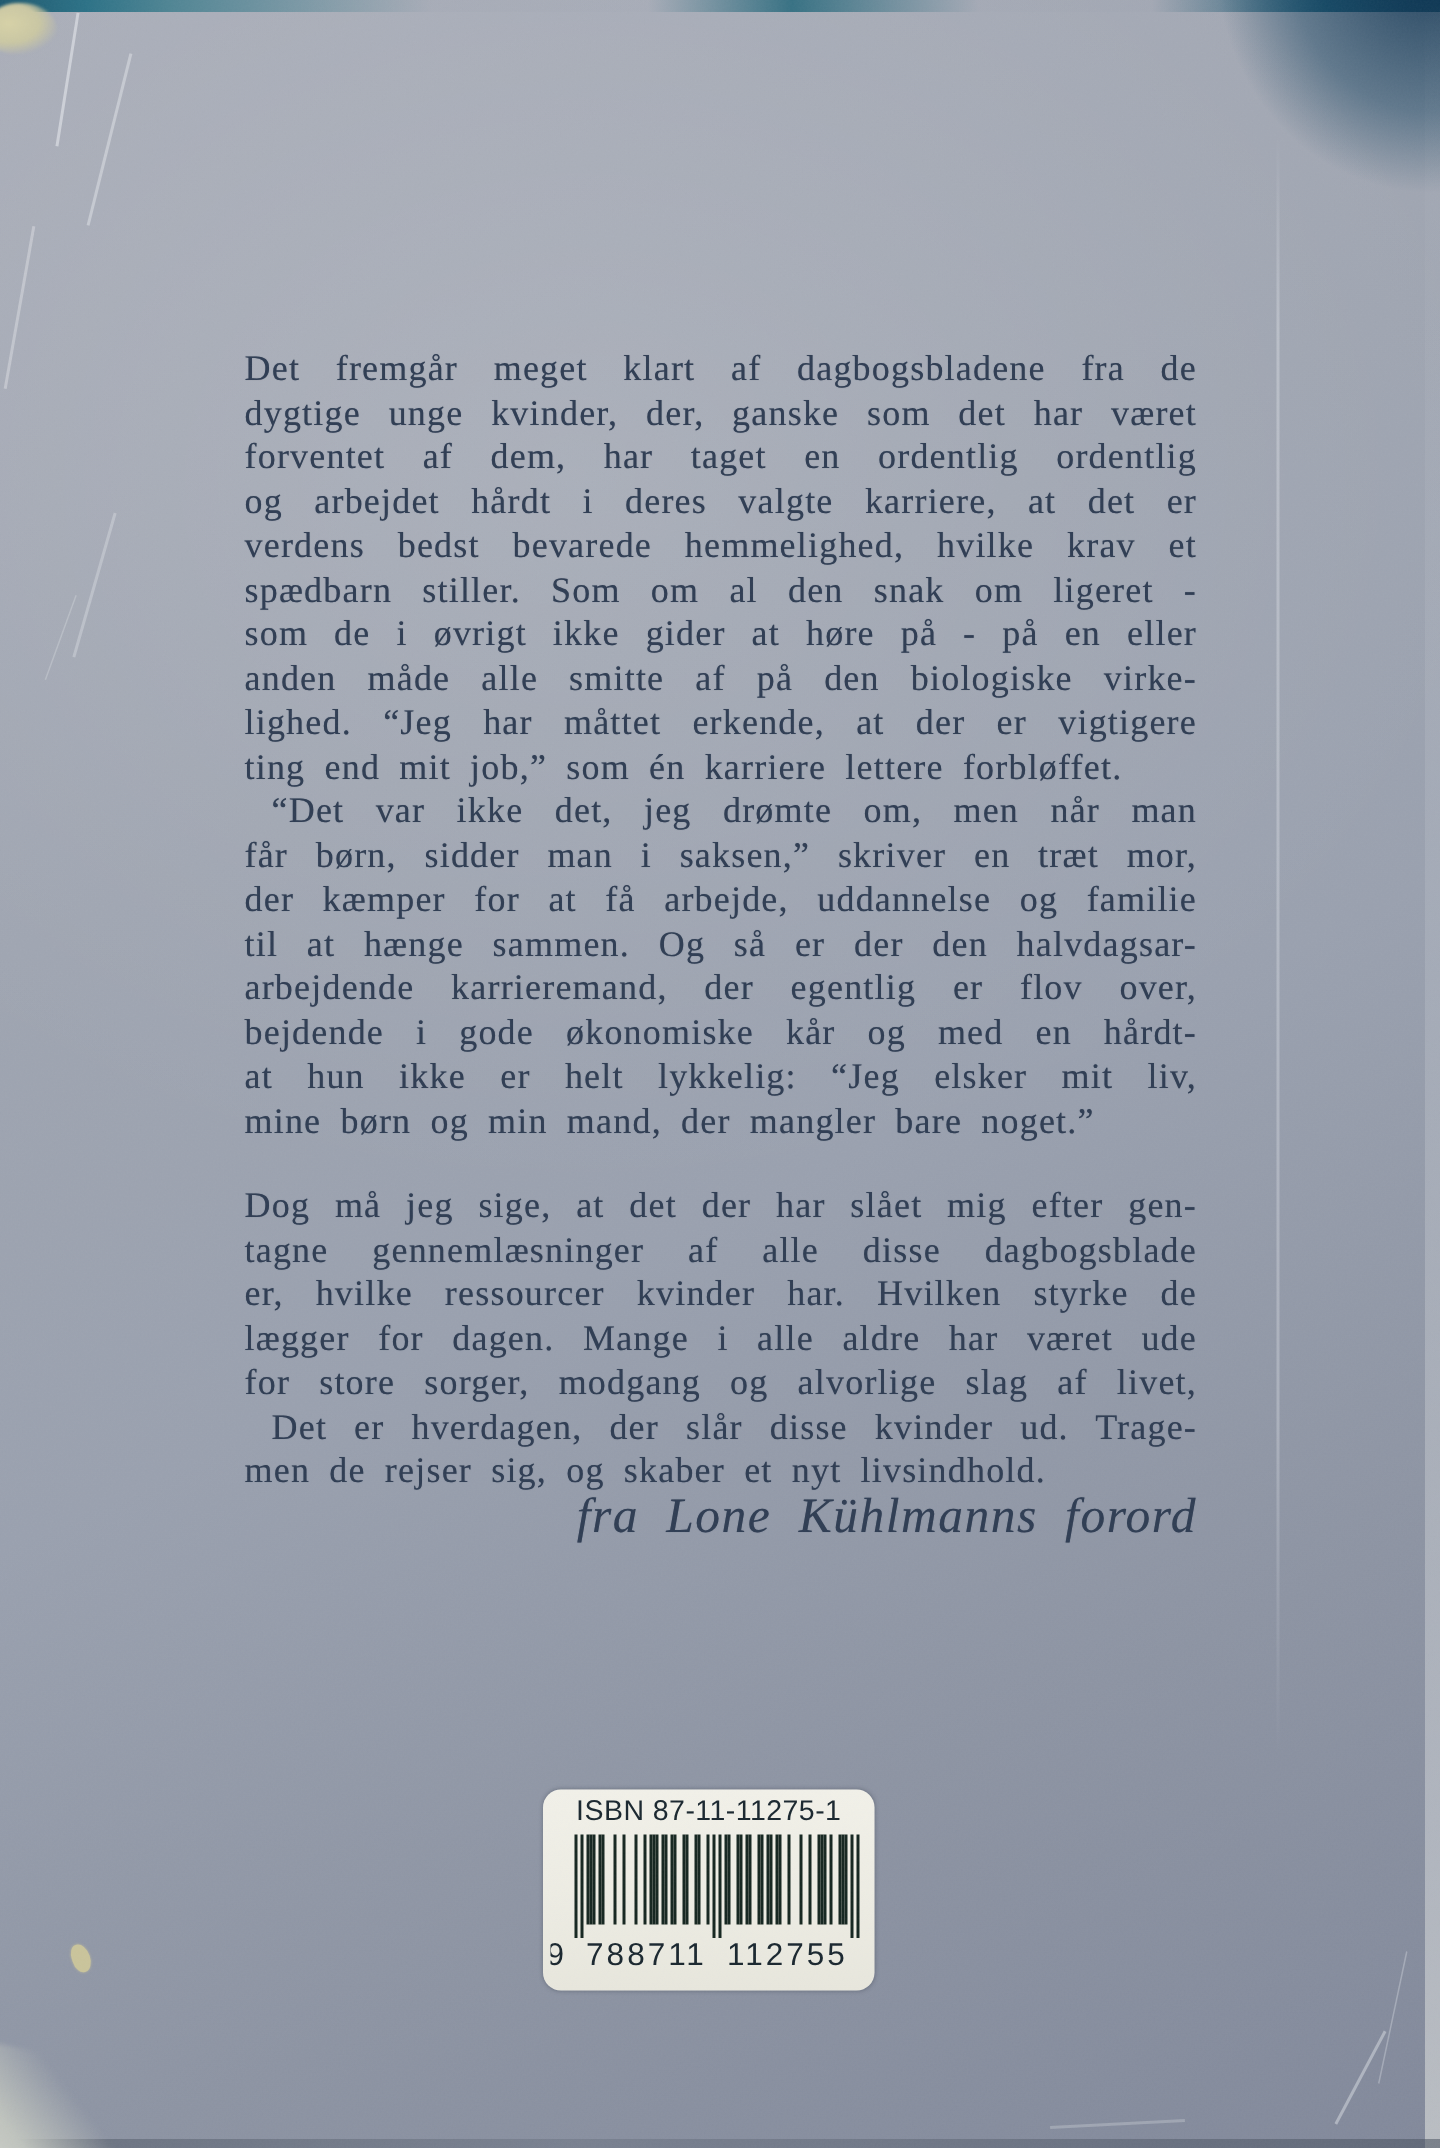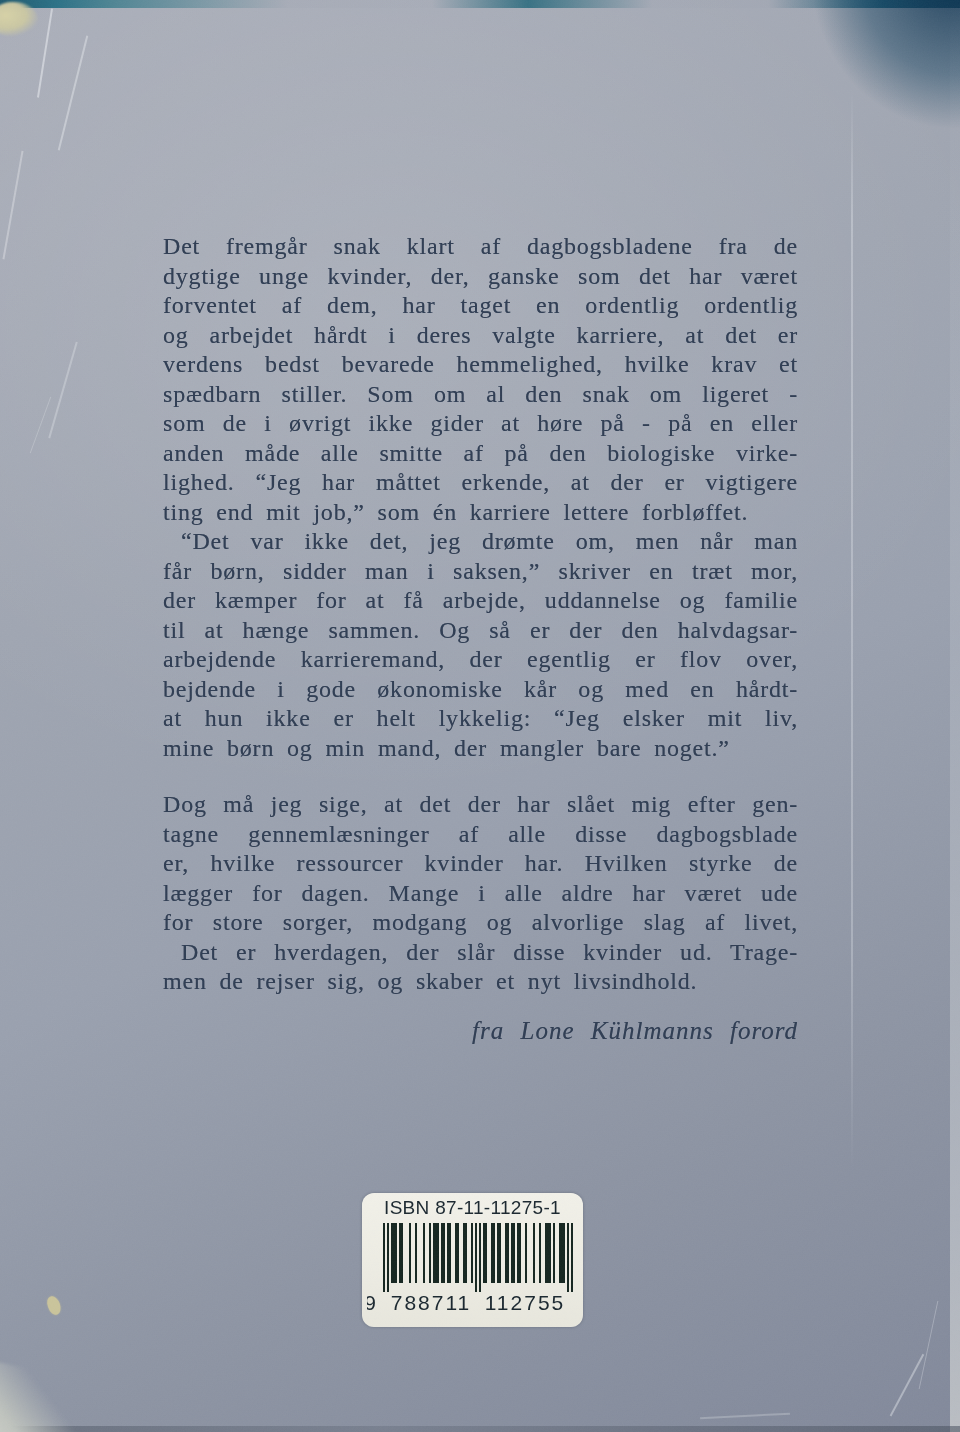--- a/index.html
+++ b/index.html
@@ -75,24 +75,23 @@
     color:#2e3c52;
     font-size:24px;line-height:29.5px;
     letter-spacing:0.8px;
     text-shadow:0 0 0.5px rgba(46,60,82,0.55);
   }
   .ln{text-align:justify;text-align-last:justify;white-space:nowrap;}
   .ln.last{text-align:left;text-align-last:left;word-spacing:6px;}
   .ln.indent{text-indent:18px;}
   .para-gap{height:27px;}
   .attribution{
-    margin-top:19px;
     text-align:right;
     font-style:italic;
-    font-size:25px;
+    font-size:33px;
     letter-spacing:1px;
     word-spacing:9px;
   }
 
   
   .barcode-panel{
     position:absolute;left:362px;top:1193px;width:221px;height:134px;
     background:linear-gradient(180deg,#f1f0e8 0%, #ecebe2 60%, #e7e6dc 100%);
     border-radius:12px;
     box-shadow:0 0 3px rgba(60,66,80,0.45);
@@ -124,21 +123,21 @@
   <div class="scratch s2"></div>
   <div class="scratch s3"></div>
   <div class="scratch s4"></div>
   <div class="scratch s5"></div>
   <div class="scratch s6"></div>
   <div class="scratch s7"></div>
   <div class="scratch s8"></div>
   <div class="crease-v"></div>
 
   <div class="text-block">
-    <div class="ln">Det fremgår snak klart af dagbogsbladene fra de</div>
+    <div class="ln">Det fremgår meget klart af dagbogsbladene fra de</div>
     <div class="ln">dygtige unge kvinder, der, ganske som det har været</div>
     <div class="ln">forventet af dem, har taget en ordentlig ordentlig</div>
     <div class="ln">og arbejdet hårdt i deres valgte karriere, at det er</div>
     <div class="ln">verdens bedst bevarede hemmelighed, hvilke krav et</div>
     <div class="ln">spædbarn stiller. Som om al den snak om ligeret -</div>
     <div class="ln">som de i øvrigt ikke gider at høre på - på en eller</div>
     <div class="ln">anden måde alle smitte af på den biologiske virke-</div>
     <div class="ln">lighed. “Jeg har måttet erkende, at der er vigtigere</div>
     <div class="ln last">ting end mit job,” som én karriere lettere forbløffet.</div>
     <div class="ln indent">“Det var ikke det, jeg drømte om, men når man</div>

